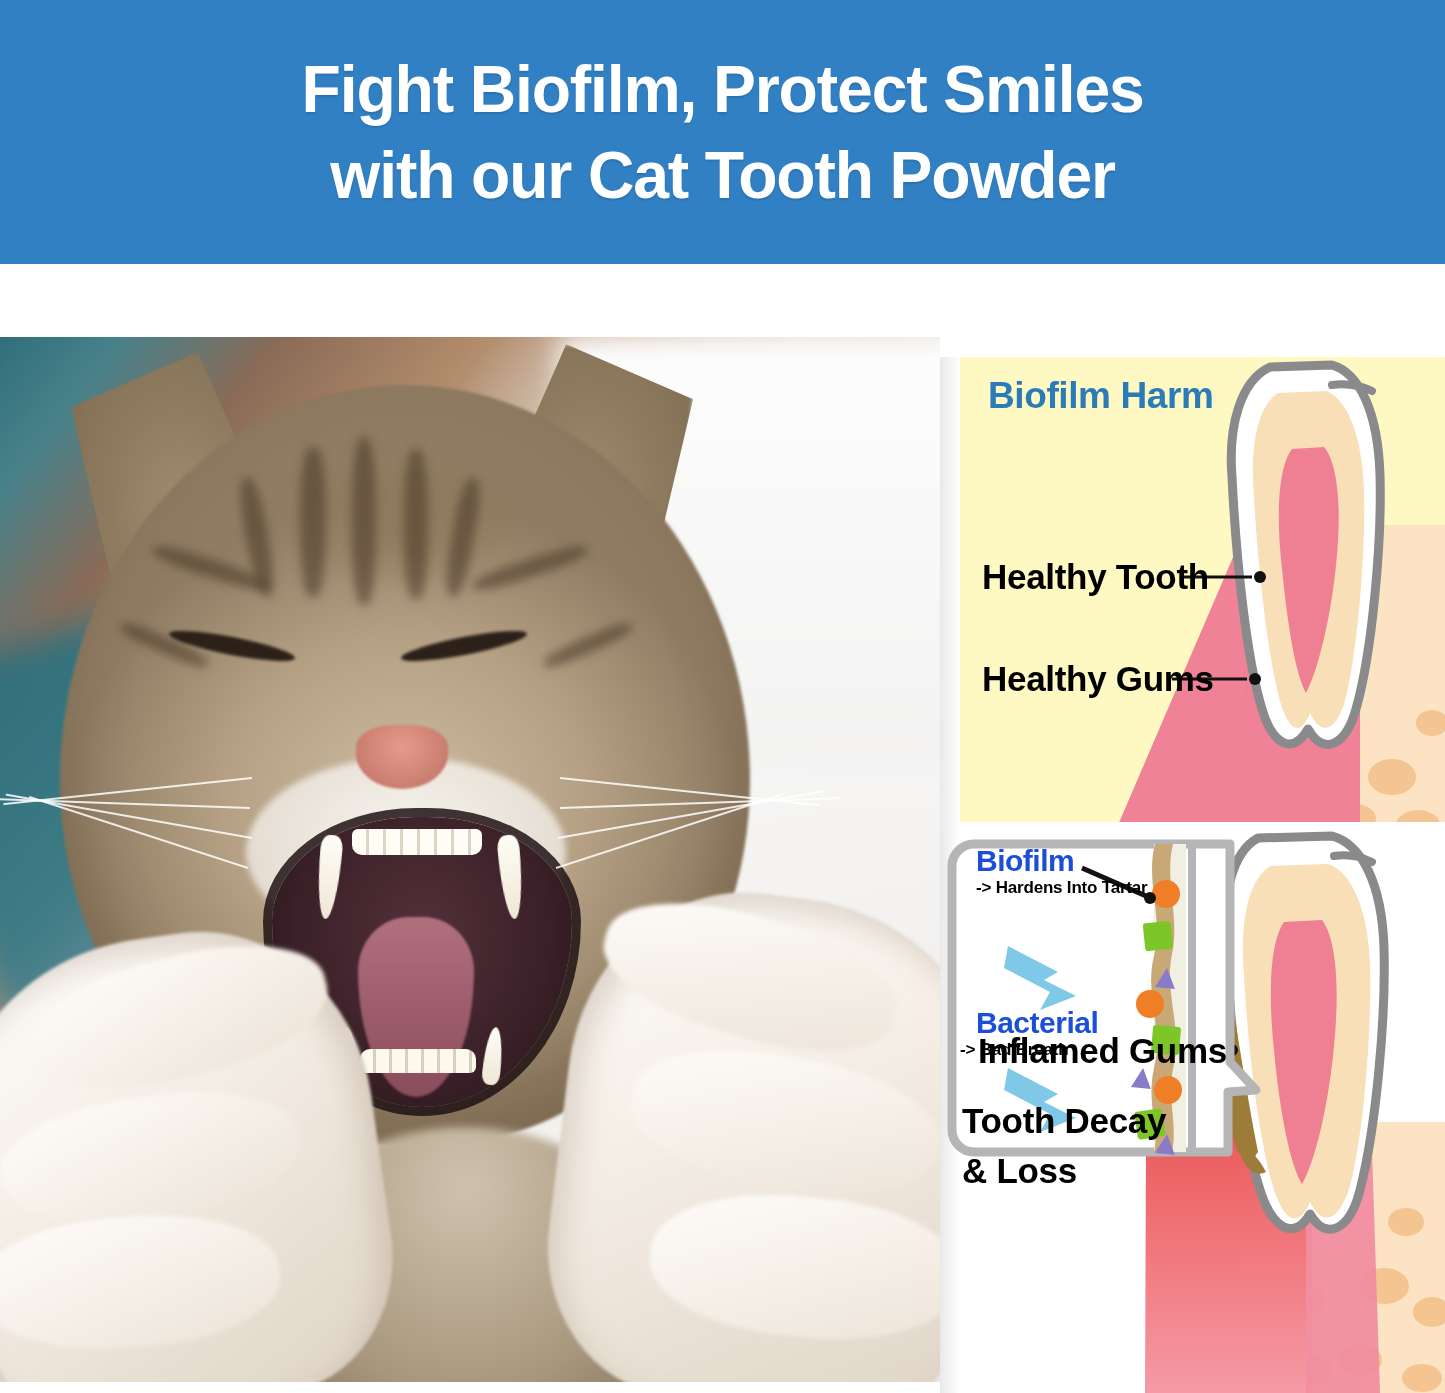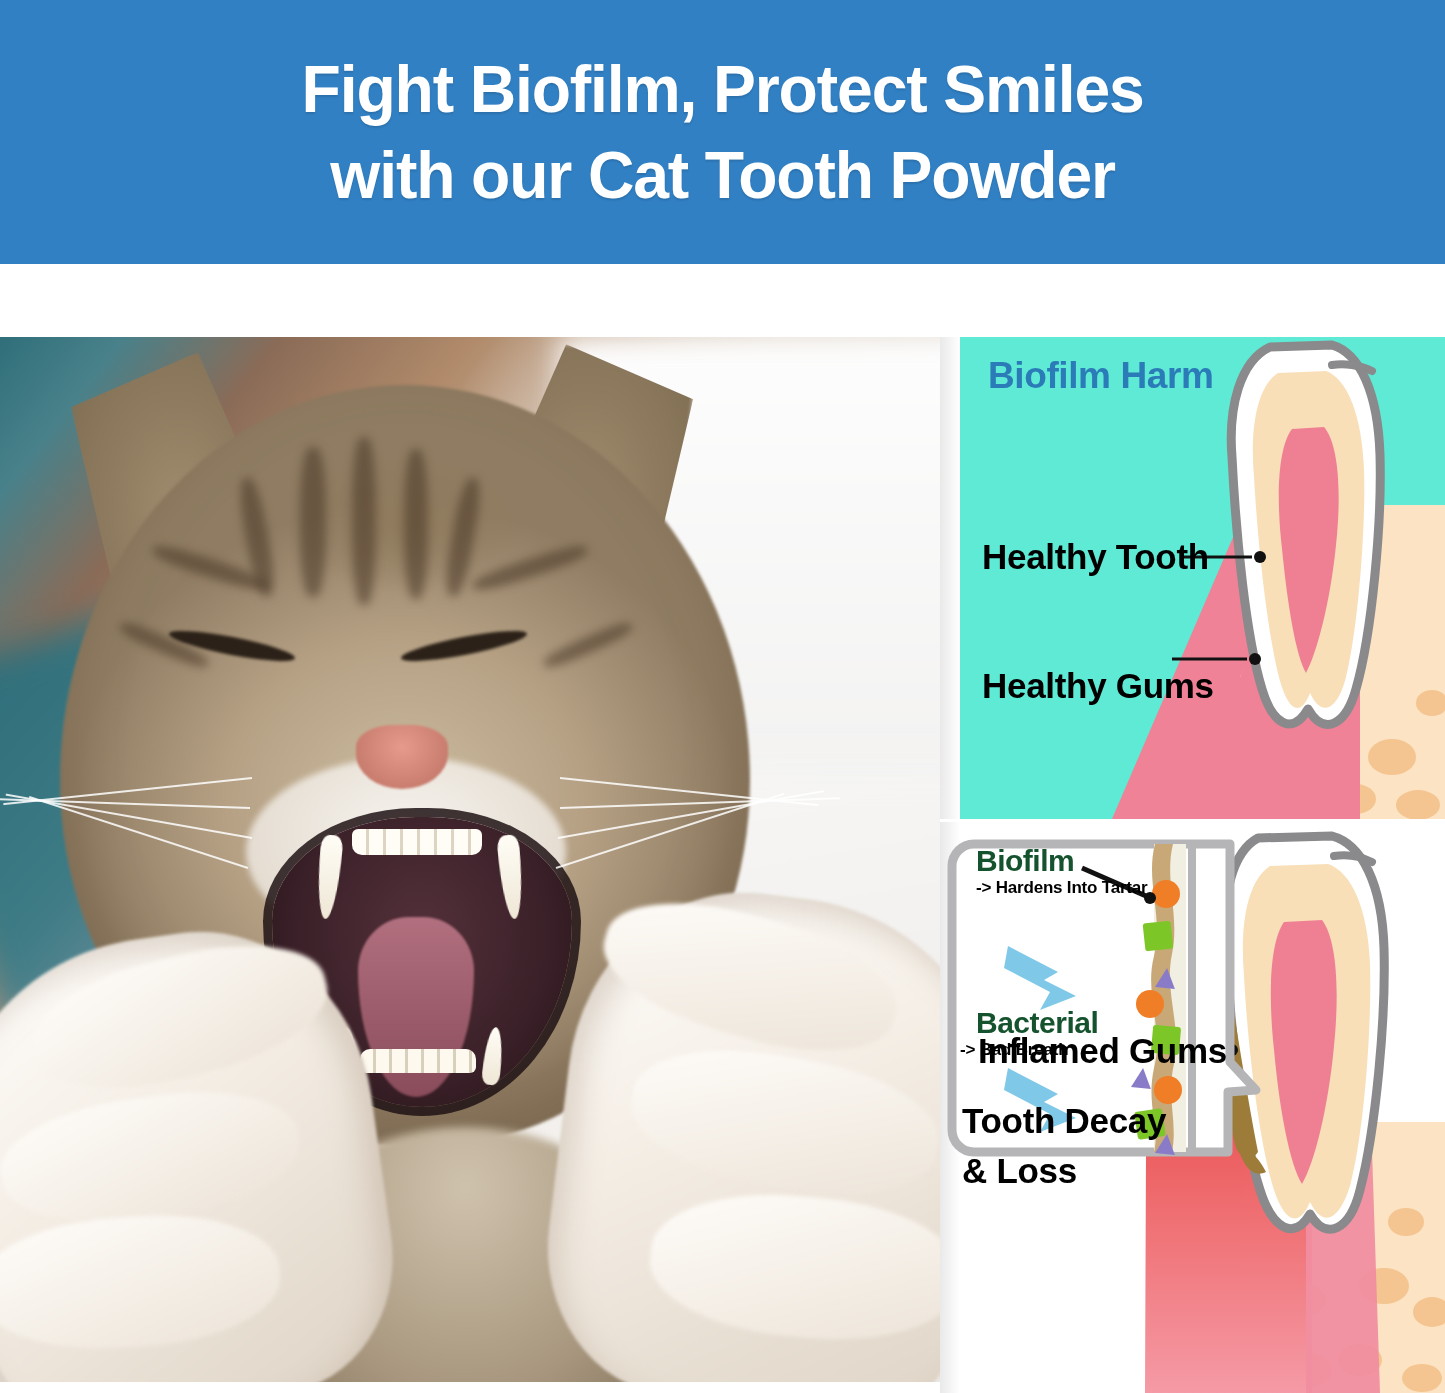--- a/index.html
+++ b/index.html
@@ -224,23 +224,23 @@
     left: 250px; top: 790px;
     width: 430px; height: 300px;
     background: radial-gradient(ellipse at 50% 20%, #cfc2ad 0%, #a8977e 60%, #7d6c55 100%);
     border-radius: 50% 50% 40% 40% / 60% 60% 40% 40%;
     filter: blur(4px);
   }
 
   
   .panel-top {
     position: absolute;
-    left: 940px; top: 337px;
+    left: 940px; top: 357px;
     width: 505px; height: 482px;
-    background: #5eead4;
+    background: #fef9c3;
     overflow: hidden;
   }
   .panel-bottom {
     position: absolute;
     left: 940px; top: 822px;
     width: 505px; height: 571px;
     background: #ffffff;
     overflow: hidden;
   }
   .panel-shade {
@@ -269,21 +269,21 @@
     line-height: 34px;
     letter-spacing: -0.3px;
     white-space: nowrap;
   }
 
   .svg-layer { position: absolute; left: 0; top: 0; }
 
   
   .callout-head {
     position: absolute;
-    color: #14532d;
+    color: #1d4ed8;
     font-weight: bold;
     font-size: 30px;
     line-height: 34px;
     letter-spacing: -0.5px;
     white-space: nowrap;
   }
   .callout-sub {
     position: absolute;
     color: #000;
     font-weight: bold;
@@ -397,21 +397,21 @@
 
     <path d="M392 28 C 404 26 420 28 432 34" fill="none" stroke="#8a8a8c" stroke-width="8" stroke-linecap="round"></path>
 
     <line x1="243" y1="220" x2="312" y2="220" stroke="#111" stroke-width="3"></line>
     <circle cx="320" cy="220" r="6" fill="#111"></circle>
     <line x1="232" y1="322" x2="307" y2="322" stroke="#111" stroke-width="3"></line>
     <circle cx="315" cy="322" r="6" fill="#111"></circle>
   </svg>
 
   <div class="diagram-label" style="left:42px; top:203px;">Healthy Tooth</div>
-  <div class="diagram-label" style="left:42px; top:305px;margin-top:27px;">Healthy Gums</div>
+  <div class="diagram-label" style="left:42px; top:305px;">Healthy Gums</div>
 </div>
 
 <div class="panel-bottom">
   <div class="panel-shade"></div>
 
   <svg class="svg-layer" width="505" height="571" viewBox="0 0 505 571">
 
     <path d="M212 571 L252 300 L505 300 L505 571 Z" fill="#fbe3c3"></path>
     <g fill="#f4c590">
       <ellipse cx="272" cy="372" rx="16" ry="13"></ellipse>

